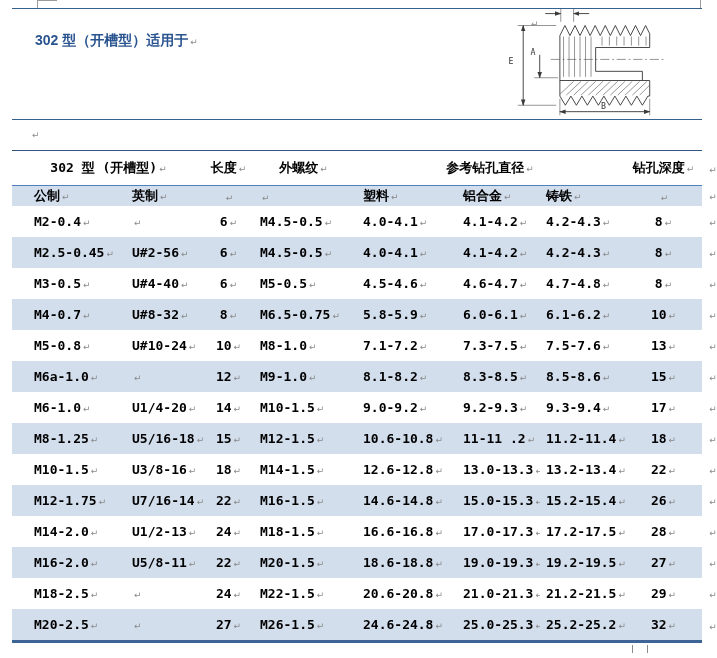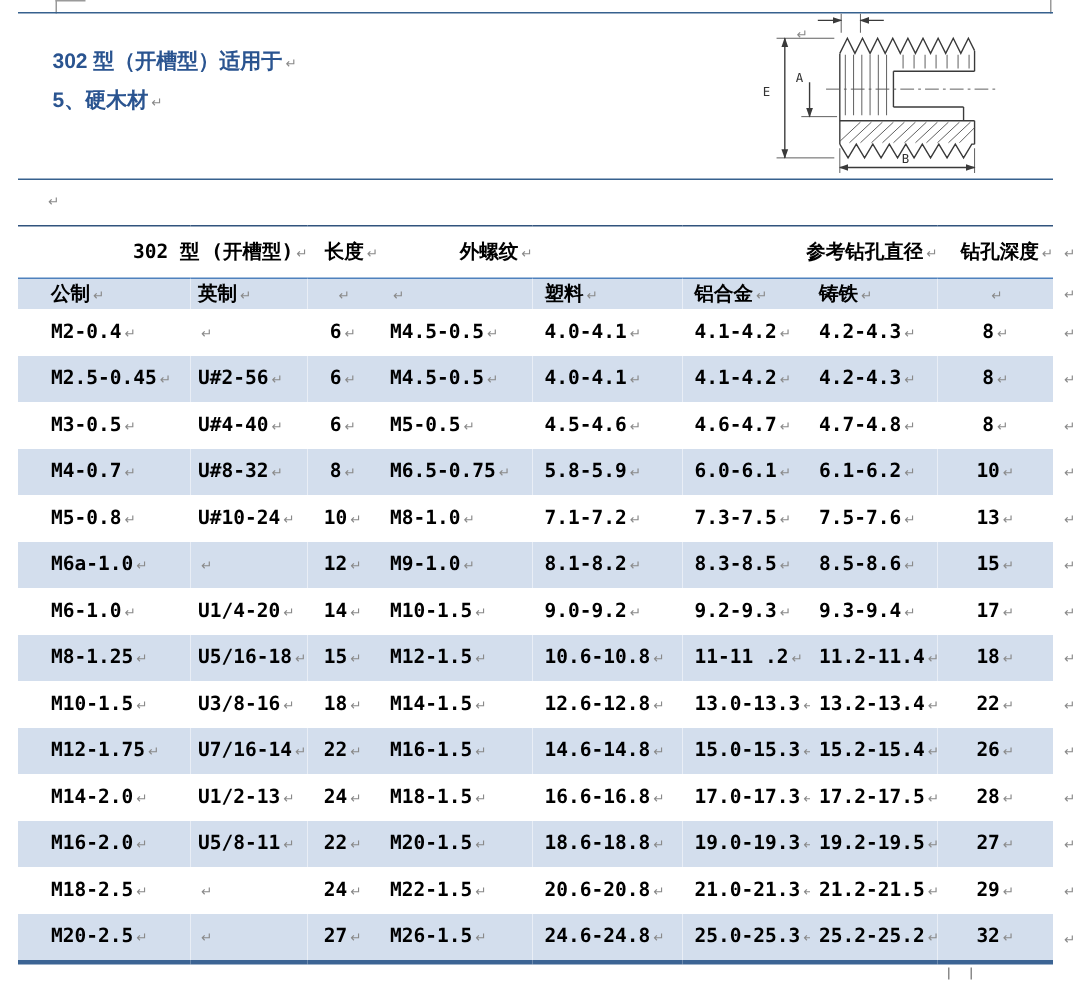--- a/index.html
+++ b/index.html
@@ -30,21 +30,21 @@
 
   .para-mark{position:absolute;left:30px;top:124px;}
 
   
   table.spec{position:absolute;left:12px;top:150px;width:710px;
              border-collapse:collapse;table-layout:fixed;
              font-family:"DejaVu Sans Mono","Liberation Sans",monospace;}
   table.spec th,table.spec td{font-weight:bold;font-size:13px;color:#000;
              padding:0;white-space:nowrap;overflow:hidden;text-align:left;}
   tr.h1 th{height:34px;border-top:1px solid #31537d;border-bottom:1px solid #4f81bd;
-           text-align:right;font-size:13px;}
+           text-align:center;font-size:13px;}
   tr.h2 th{height:20px;background:#d3deed;}
   tr.body td{height:31px;}
   tr.band td{background:#d3deed;}
   tr.body:last-child td{border-bottom:3px solid #3c6494;}
   
   .c0{padding-left:22px !important;}
   .c1{padding-left:5px !important;}
   .c2{text-align:center !important;}
   .c3{padding-left:8px !important;}
   .c4{padding-left:8px !important;}
@@ -56,21 +56,20 @@
 </style>
 </head>
 <body>
 
 <div class="corner-mark"></div>
 <div class="top-right-tick"></div>
 
 <div class="top-section">
   <div class="intro">
     <div class="intro-line"><span>302 型（开槽型）适用于</span><span class="pi">↵</span></div>
-    <div class="intro-line"><span>5、硬木材</span><span class="pi">↵</span></div>
   </div>
 
   <div class="figure">
     <span class="pi fig-pi">↵</span>
     <svg width="200" height="110" viewBox="0 0 205 120">
       <defs>
         <marker id="arr" viewBox="0 0 10 10" refX="9" refY="5" markerWidth="7" markerHeight="7" orient="auto-start-reverse">
           <path d="M0,1.5 L10,5 L0,8.5 z" fill="#3a3a3a"></path>
         </marker>
       </defs>

